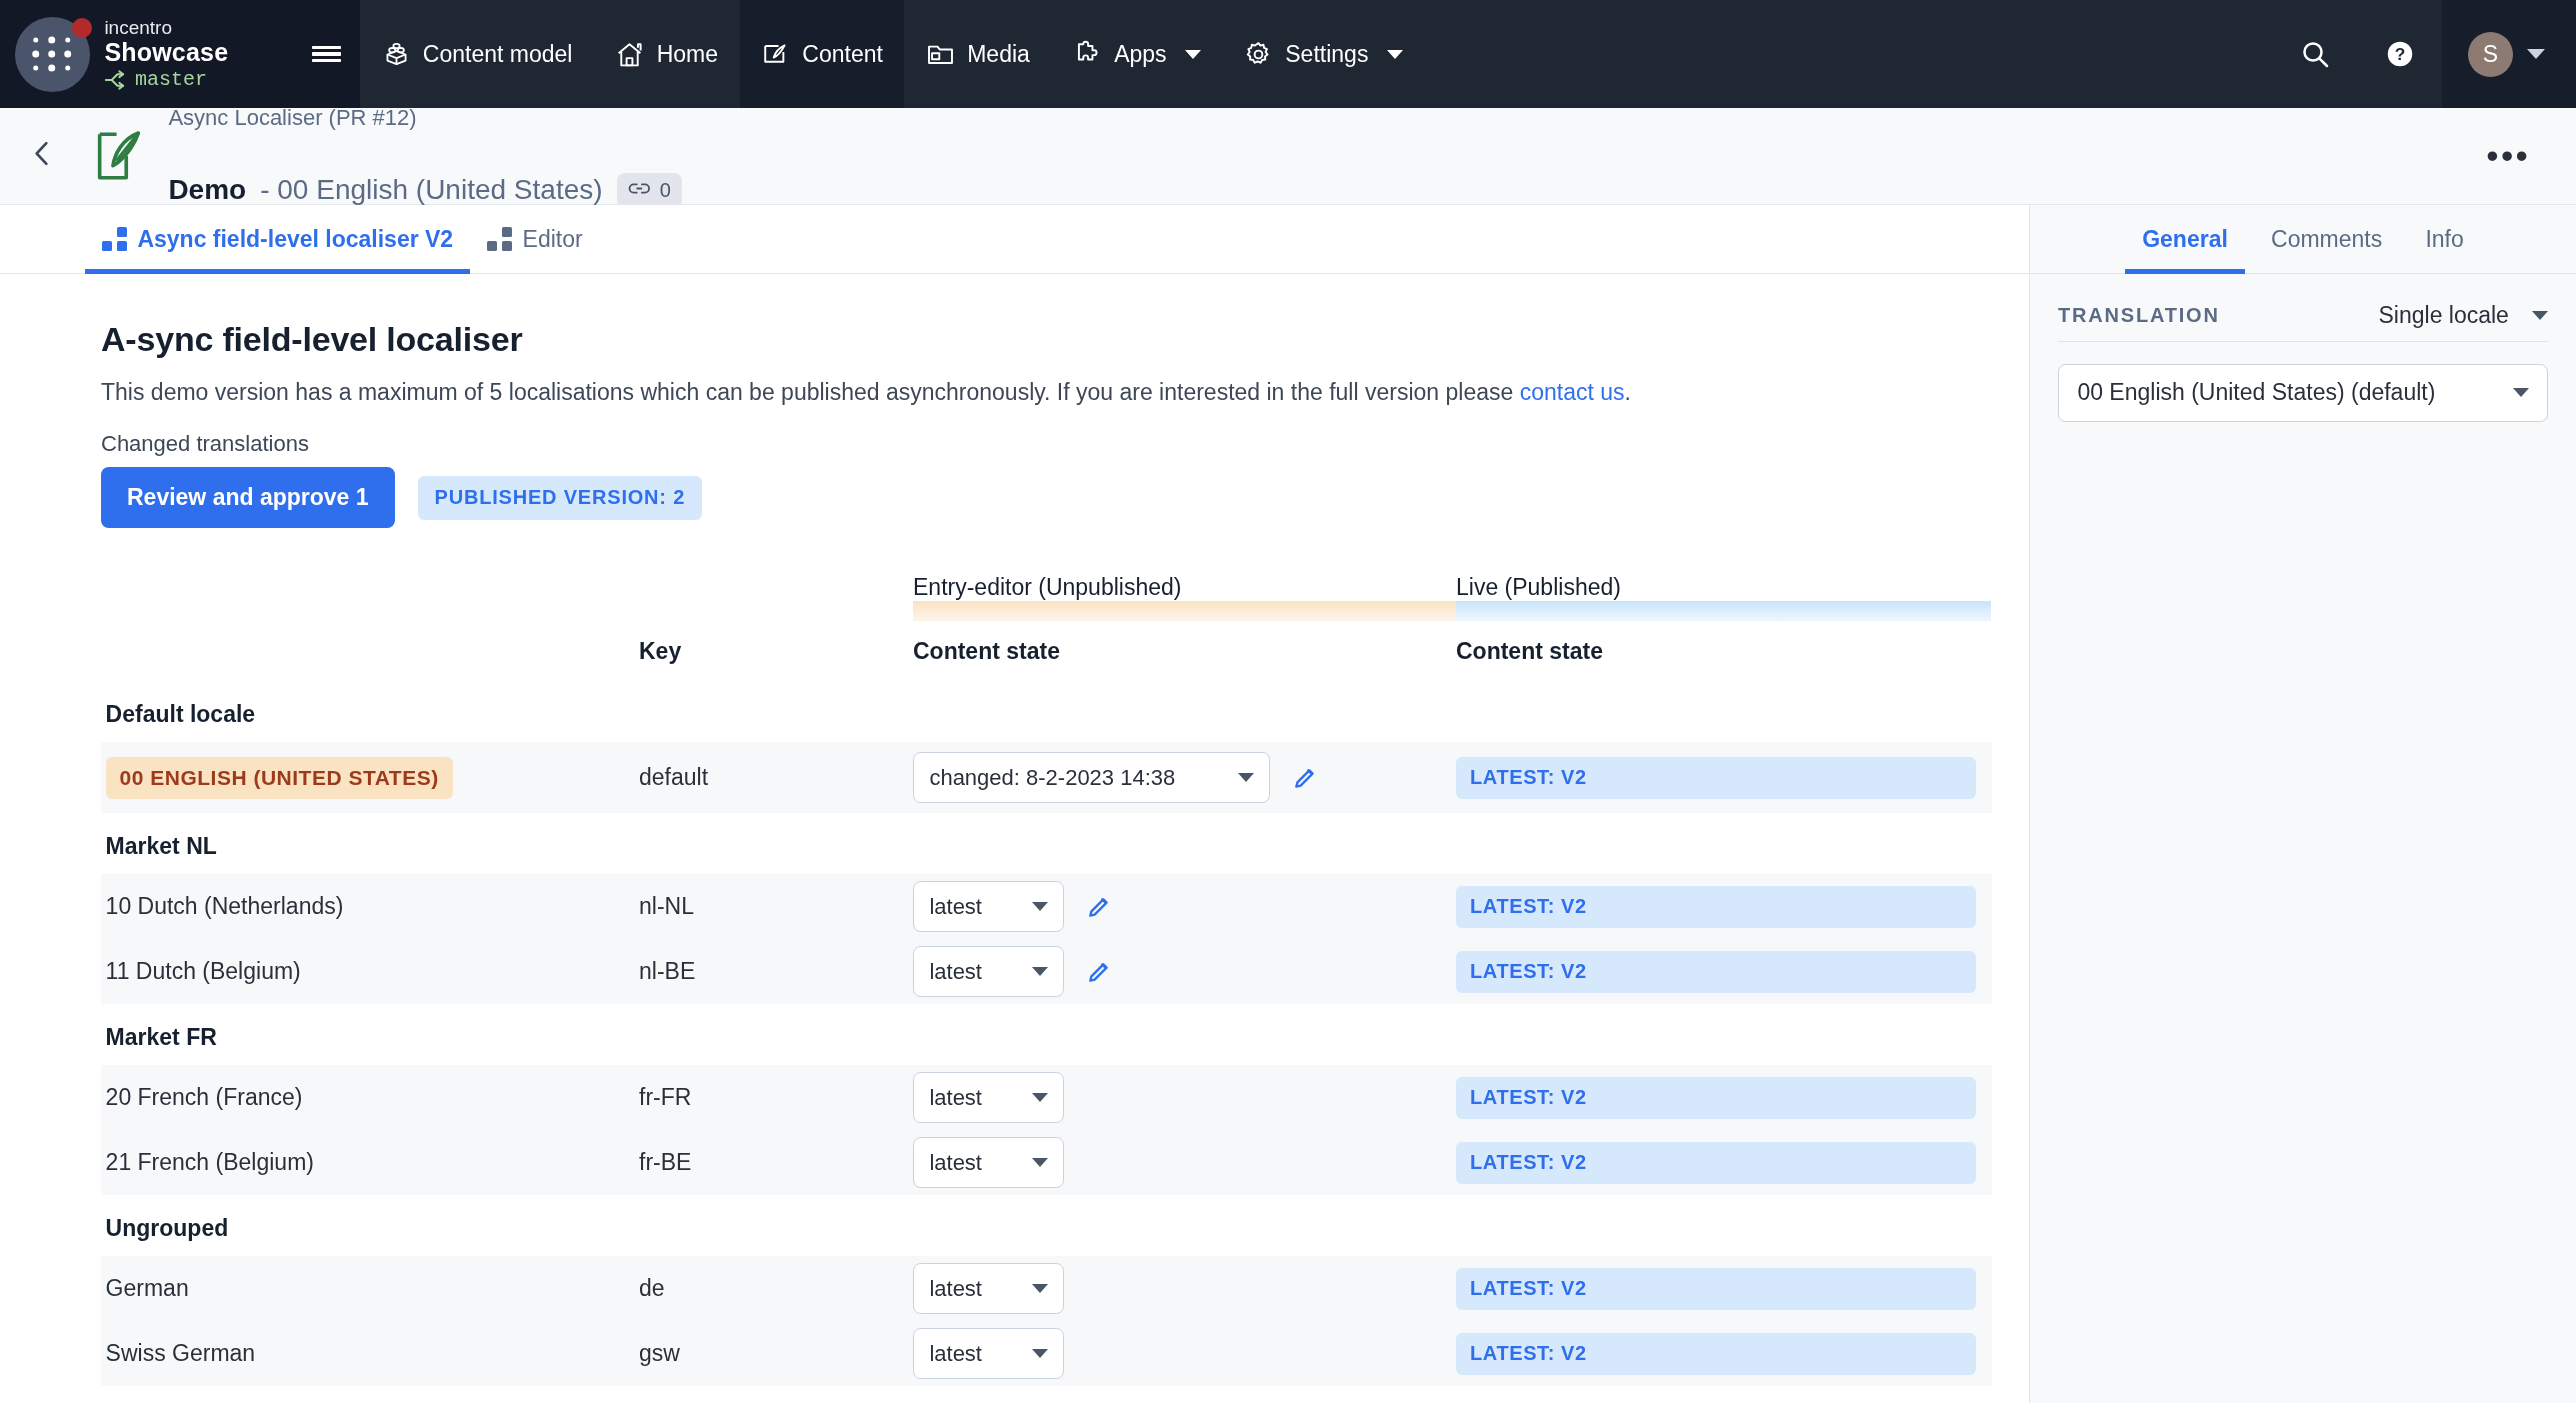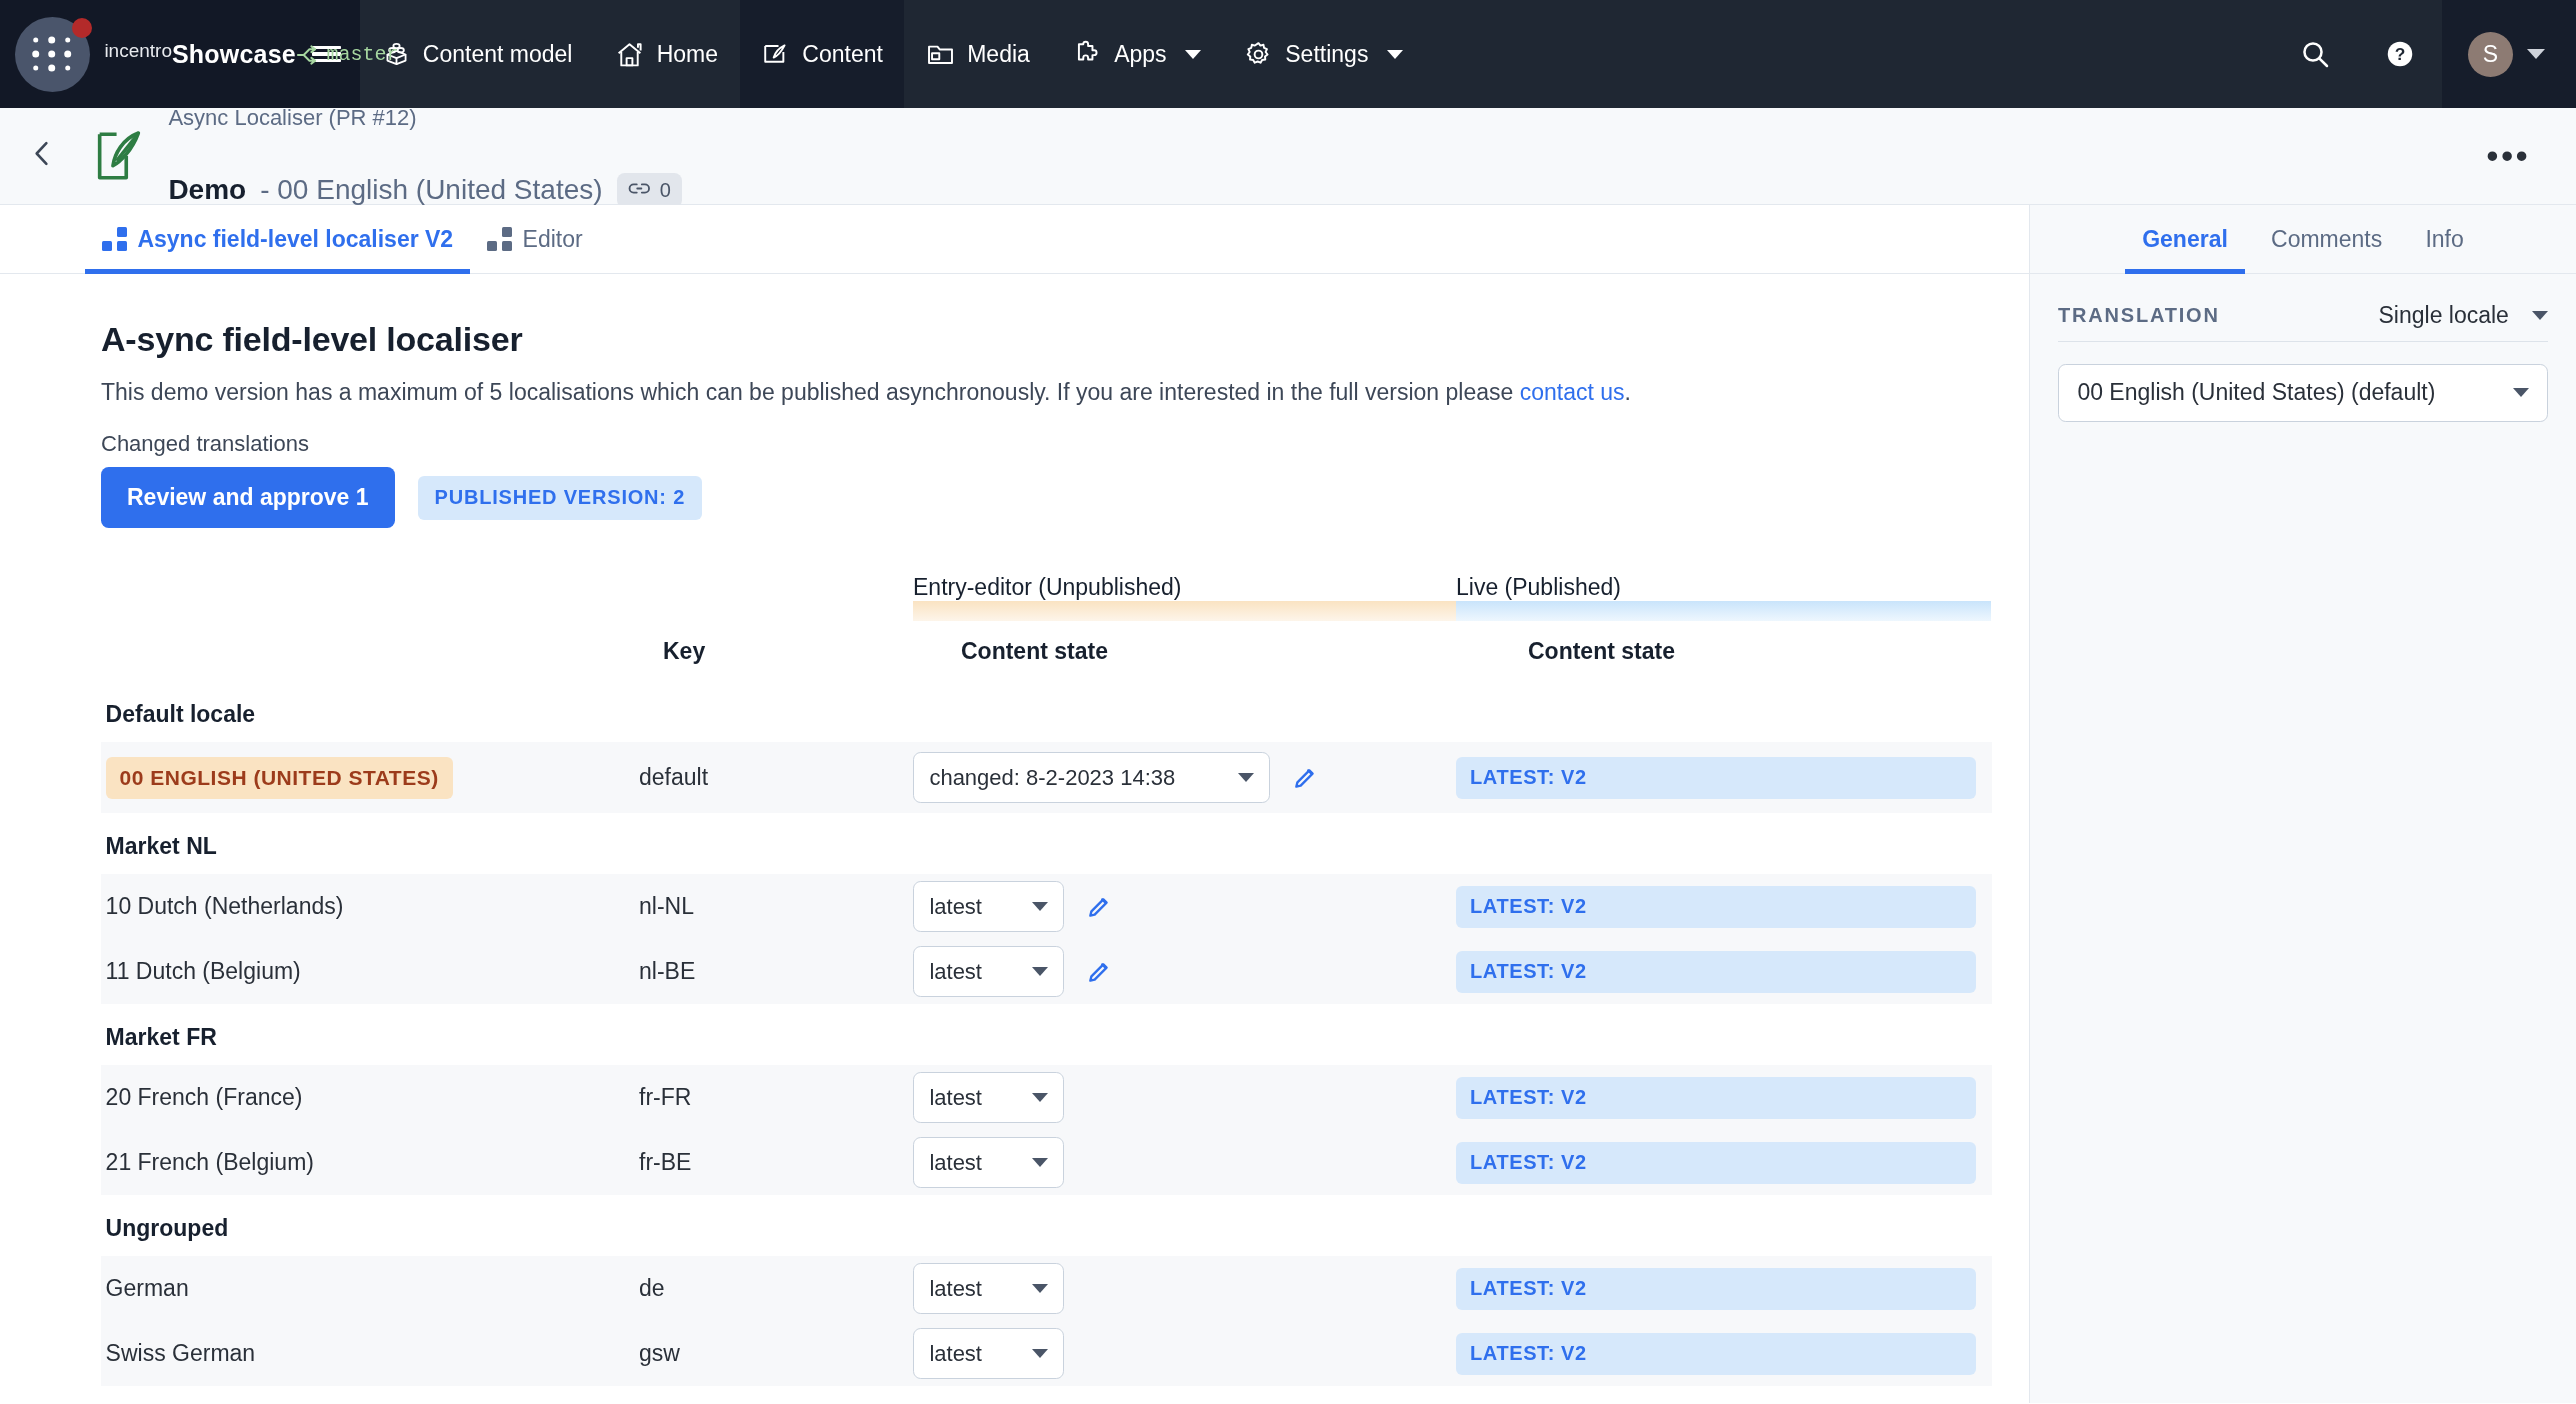--- a/index.html
+++ b/index.html
@@ -40,21 +40,21 @@
     display: grid; grid-template-columns: repeat(3, 9.2px);
     gap: 7px;
   }
   .dot-grid i { width: 7px; height: 7px; border-radius: 50%; background: #fff; display:block; }
   .dot-grid i:nth-child(1), .dot-grid i:nth-child(3), .dot-grid i:nth-child(7), .dot-grid i:nth-child(9) { width:5.4px;height:5.4px;margin:0.8px; }
   .brand-badge {
     position: absolute; right: -1.5px; top: 1.5px;
     width: 20px; height: 20px; border-radius: 50%;
     background: #b32a2a;
   }
-  .brand-text { display:flex; flex-direction: row; justify-content:center; line-height: 1.12; }
+  .brand-text { display:flex; flex-direction: column; justify-content:center; line-height: 1.12; }
   .brand-org { color: #e8eaee; font-size: 19px; }
   .brand-name { color: #ffffff; font-size: 25px; font-weight: bold; letter-spacing:0.2px; }
   .brand-branch { display:flex; align-items:center; gap:7.7px; margin-top: 2.3px; }
   .brand-branch svg { width: 23px; height: 20px; display:block; }
   .brand-branch span { color: #a6d6a0; font-family: "Liberation Mono", monospace; font-size: 20px; }
   .hamburger {
     width: 68px; display:flex; align-items:center; justify-content:center;
     background: #121826; flex: none;
   }
   .hamburger i { display:block; width: 29px; height: 3.1px; background:#fff; margin: 3.8px 0; border-radius:0.8px;}
@@ -137,21 +137,21 @@
     background:#d6e8fb; color:#2f6fed; font-weight:bold; font-size:20px;
     letter-spacing:0.8px; border-radius:6.1px; padding: 10.8px 17px;
   }
 
   
   .tbl { margin-top: 32px; width: 1891px; }
   .colhead-row { display:flex; align-items:flex-end; height: 41px; }
   .grad-row { display:flex; height: 20px; }
   .grad-a { width: 543px; background: linear-gradient(180deg,#fae3c2 0%, #fdf5ea 100%); }
   .grad-b { width: 535px; background: linear-gradient(180deg,#c9e4fb 0%, #eef7fe 100%); }
-  .statehead-row { display:flex; align-items:center; height: 60px; gap: 24px; }
+  .statehead-row { display:flex; align-items:center; height: 60px; }
   .c-locale { width: 538px; flex:none; }
   .c-key { width: 274px; flex:none; }
   .c-editor { width: 543px; flex:none; }
   .c-live { width: 535px; flex:none; }
   .hdr-plain { font-size: 23px; color:#17202e; }
   .hdr-bold { font-size: 23px; font-weight: bold; color:#17202e; }
 
   .group-title { font-size: 23px; font-weight:bold; color:#17202e; padding: 20px 0 14px 4.6px; }
   .rows { background:#f7f8fa; }
   .row { display:flex; align-items:center; height: 65px; }

